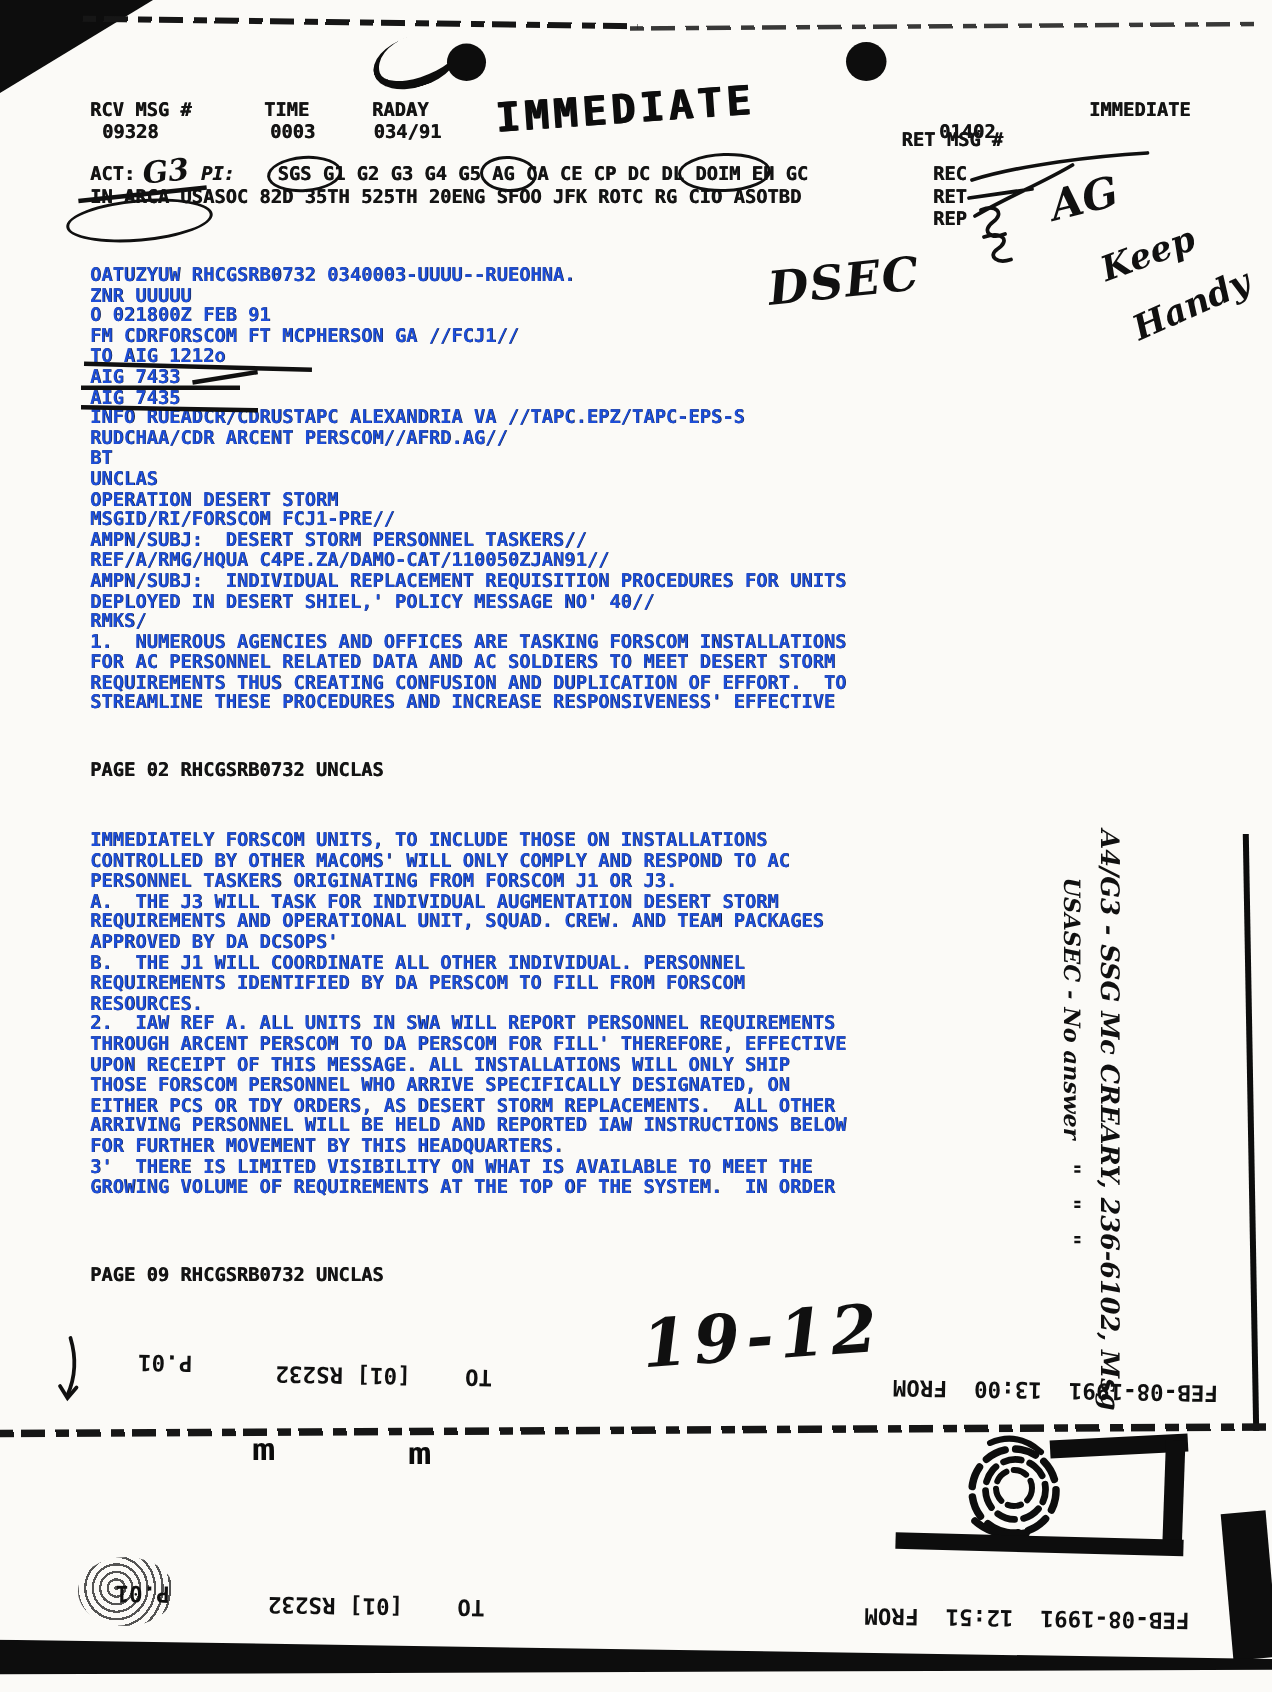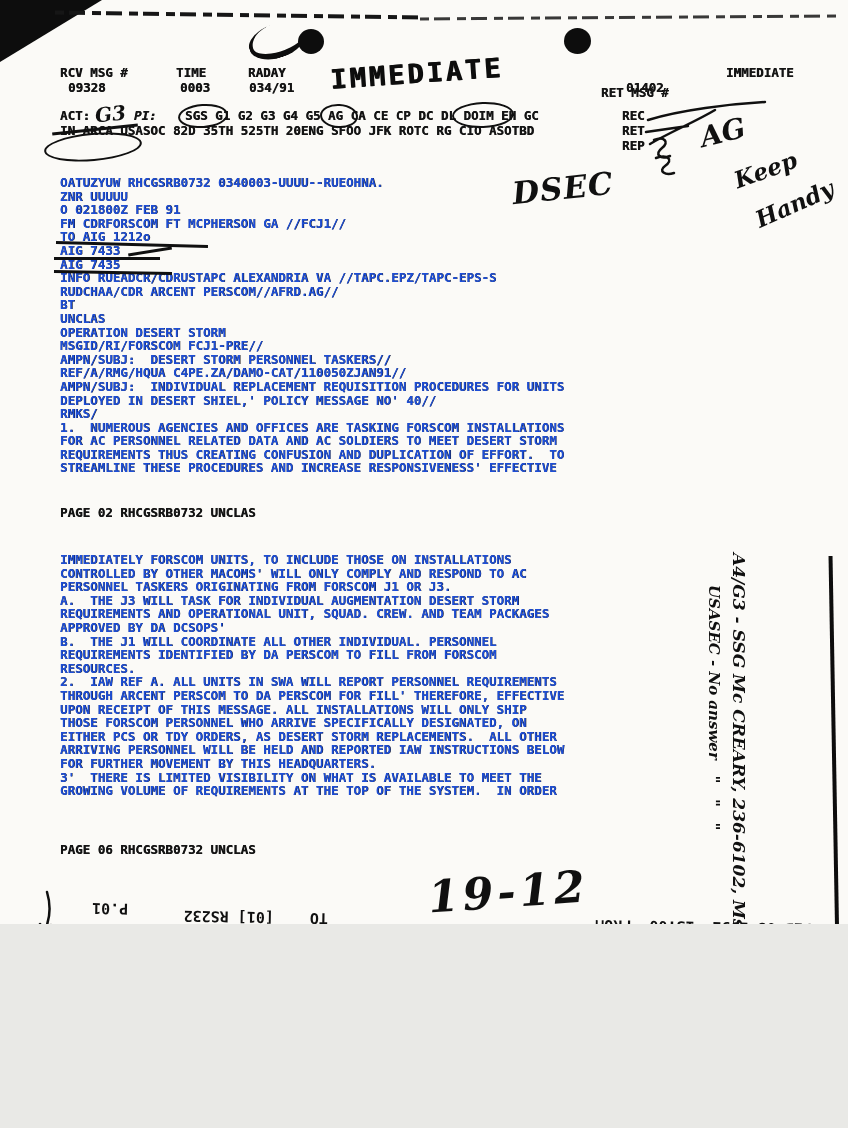--- a/index.html
+++ b/index.html
@@ -1,16 +1,16 @@
 <!DOCTYPE html>
 <html><head>
 <meta charset="utf-8">
 <style>
   html,body{margin:0;padding:0;background:#e9e9e6;}
-  #page{position:relative;width:848px;height:924px;background:#fbfaf7;overflow:hidden;
+  #page{position:relative;width:848px;height:1128px;background:#fbfaf7;overflow:hidden;
         font-family:"DejaVu Sans Mono",monospace;color:#141414;}
   .abs{position:absolute;}
   .t{font:bold 12.5px/13.6px "DejaVu Sans Mono",monospace;white-space:pre;color:#141414;
      text-shadow:0.35px 0 0 #141414;}
   .tl .t,.tl{font:bold 12.5px/13.6px "DejaVu Sans Mono",monospace;white-space:pre;color:#1d4ed8;text-shadow:0.35px 0 0 #141414;}
   .hw{font-family:"DejaVu Serif",serif;font-style:italic;color:#101010;white-space:pre;}
   .stamp{font:bold 27px "DejaVu Sans Mono",monospace;letter-spacing:3px;color:#0d0d0d;
          transform:rotate(-4deg);text-shadow:1px 0 0 #0d0d0d;}
   .ellipse{border:2.2px solid #101010;border-radius:50%;background:transparent;}
   .ink{background:#0d0d0d;}
@@ -74,21 +74,21 @@
   <div class="abs tl" style="left:60px;top:176px;"><div class="t">OATUZYUW RHCGSRB0732 0340003-UUUU--RUEOHNA.</div><div class="t">ZNR UUUUU</div><div class="t">O 021800Z FEB 91</div><div class="t">FM CDRFORSCOM FT MCPHERSON GA //FCJ1//</div><div class="t">TO AIG 1212o</div><div class="t">AIG 7433</div><div class="t">AIG 7435</div><div class="t">INFO RUEADCR/CDRUSTAPC ALEXANDRIA VA //TAPC.EPZ/TAPC-EPS-S</div><div class="t">RUDCHAA/CDR ARCENT PERSCOM//AFRD.AG//</div><div class="t">BT</div><div class="t">UNCLAS</div><div class="t">OPERATION DESERT STORM</div><div class="t">MSGID/RI/FORSCOM FCJ1-PRE//</div><div class="t">AMPN/SUBJ:  DESERT STORM PERSONNEL TASKERS//</div><div class="t">REF/A/RMG/HQUA C4PE.ZA/DAMO-CAT/110050ZJAN91//</div><div class="t">AMPN/SUBJ:  INDIVIDUAL REPLACEMENT REQUISITION PROCEDURES FOR UNITS</div><div class="t">DEPLOYED IN DESERT SHIEL,' POLICY MESSAGE NO' 40//</div><div class="t">RMKS/</div><div class="t">1.  NUMEROUS AGENCIES AND OFFICES ARE TASKING FORSCOM INSTALLATIONS</div><div class="t">FOR AC PERSONNEL RELATED DATA AND AC SOLDIERS TO MEET DESERT STORM</div><div class="t">REQUIREMENTS THUS CREATING CONFUSION AND DUPLICATION OF EFFORT.  TO</div><div class="t">STREAMLINE THESE PROCEDURES AND INCREASE RESPONSIVENESS' EFFECTIVE</div></div>
 
   <div class="abs stroke" style="left:56px;top:243px;width:152px;height:2.5px;transform:rotate(1.5deg);"></div>
   <div class="abs stroke" style="left:54px;top:257px;width:106px;height:2.5px;"></div>
   <div class="abs stroke" style="left:128px;top:250px;width:44px;height:2.5px;transform:rotate(-9deg);"></div>
   <div class="abs stroke" style="left:54px;top:271px;width:118px;height:2.5px;transform:rotate(1deg);"></div>
 
   <span class="abs t" style="left:60px;top:506px;">PAGE 02 RHCGSRB0732 UNCLAS</span>
   <div class="abs tl" style="left:60px;top:553px;"><div class="t">IMMEDIATELY FORSCOM UNITS, TO INCLUDE THOSE ON INSTALLATIONS</div><div class="t">CONTROLLED BY OTHER MACOMS' WILL ONLY COMPLY AND RESPOND TO AC</div><div class="t">PERSONNEL TASKERS ORIGINATING FROM FORSCOM J1 OR J3.</div><div class="t">A.  THE J3 WILL TASK FOR INDIVIDUAL AUGMENTATION DESERT STORM</div><div class="t">REQUIREMENTS AND OPERATIONAL UNIT, SQUAD. CREW. AND TEAM PACKAGES</div><div class="t">APPROVED BY DA DCSOPS'</div><div class="t">B.  THE J1 WILL COORDINATE ALL OTHER INDIVIDUAL. PERSONNEL</div><div class="t">REQUIREMENTS IDENTIFIED BY DA PERSCOM TO FILL FROM FORSCOM</div><div class="t">RESOURCES.</div><div class="t">2.  IAW REF A. ALL UNITS IN SWA WILL REPORT PERSONNEL REQUIREMENTS</div><div class="t">THROUGH ARCENT PERSCOM TO DA PERSCOM FOR FILL' THEREFORE, EFFECTIVE</div><div class="t">UPON RECEIPT OF THIS MESSAGE. ALL INSTALLATIONS WILL ONLY SHIP</div><div class="t">THOSE FORSCOM PERSONNEL WHO ARRIVE SPECIFICALLY DESIGNATED, ON</div><div class="t">EITHER PCS OR TDY ORDERS, AS DESERT STORM REPLACEMENTS.  ALL OTHER</div><div class="t">ARRIVING PERSONNEL WILL BE HELD AND REPORTED IAW INSTRUCTIONS BELOW</div><div class="t">FOR FURTHER MOVEMENT BY THIS HEADQUARTERS.</div><div class="t">3'  THERE IS LIMITED VISIBILITY ON WHAT IS AVAILABLE TO MEET THE</div><div class="t">GROWING VOLUME OF REQUIREMENTS AT THE TOP OF THE SYSTEM.  IN ORDER</div></div>
 
-  <span class="abs t" style="left:60px;top:843px;">PAGE 06 RHCGSRB0732 UNCLAS</span>
+  <span class="abs t" style="left:60px;top:843px;">PAGE 09 RHCGSRB0732 UNCLAS</span>
 
   <span class="abs hw" style="left:749px;top:553px;font-size:17px;font-weight:bold;transform:rotate(90deg);transform-origin:0 0;">A4/G3 - SSG Mc CREARY, 236-6102, Msg</span>
   <span class="abs hw" style="left:723px;top:585px;font-size:15px;font-weight:bold;transform:rotate(90deg);transform-origin:0 0;">USASEC - No answer   "   "   "</span>
 
   <div class="abs ink" style="left:832px;top:556px;width:3.5px;height:398px;transform:rotate(-1deg);"></div>
 
   <span class="abs hw" style="left:428px;top:866px;font-size:44px;font-weight:bold;transform:rotate(-4deg);letter-spacing:4px;">19-12</span>
 
   <svg class="abs" style="left:38px;top:890px;" width="26" height="52" viewBox="0 0 26 52">
     <path d="M9 2 Q15 22 7 40" stroke="#101010" stroke-width="2.5" fill="none" stroke-linecap="round"></path>

